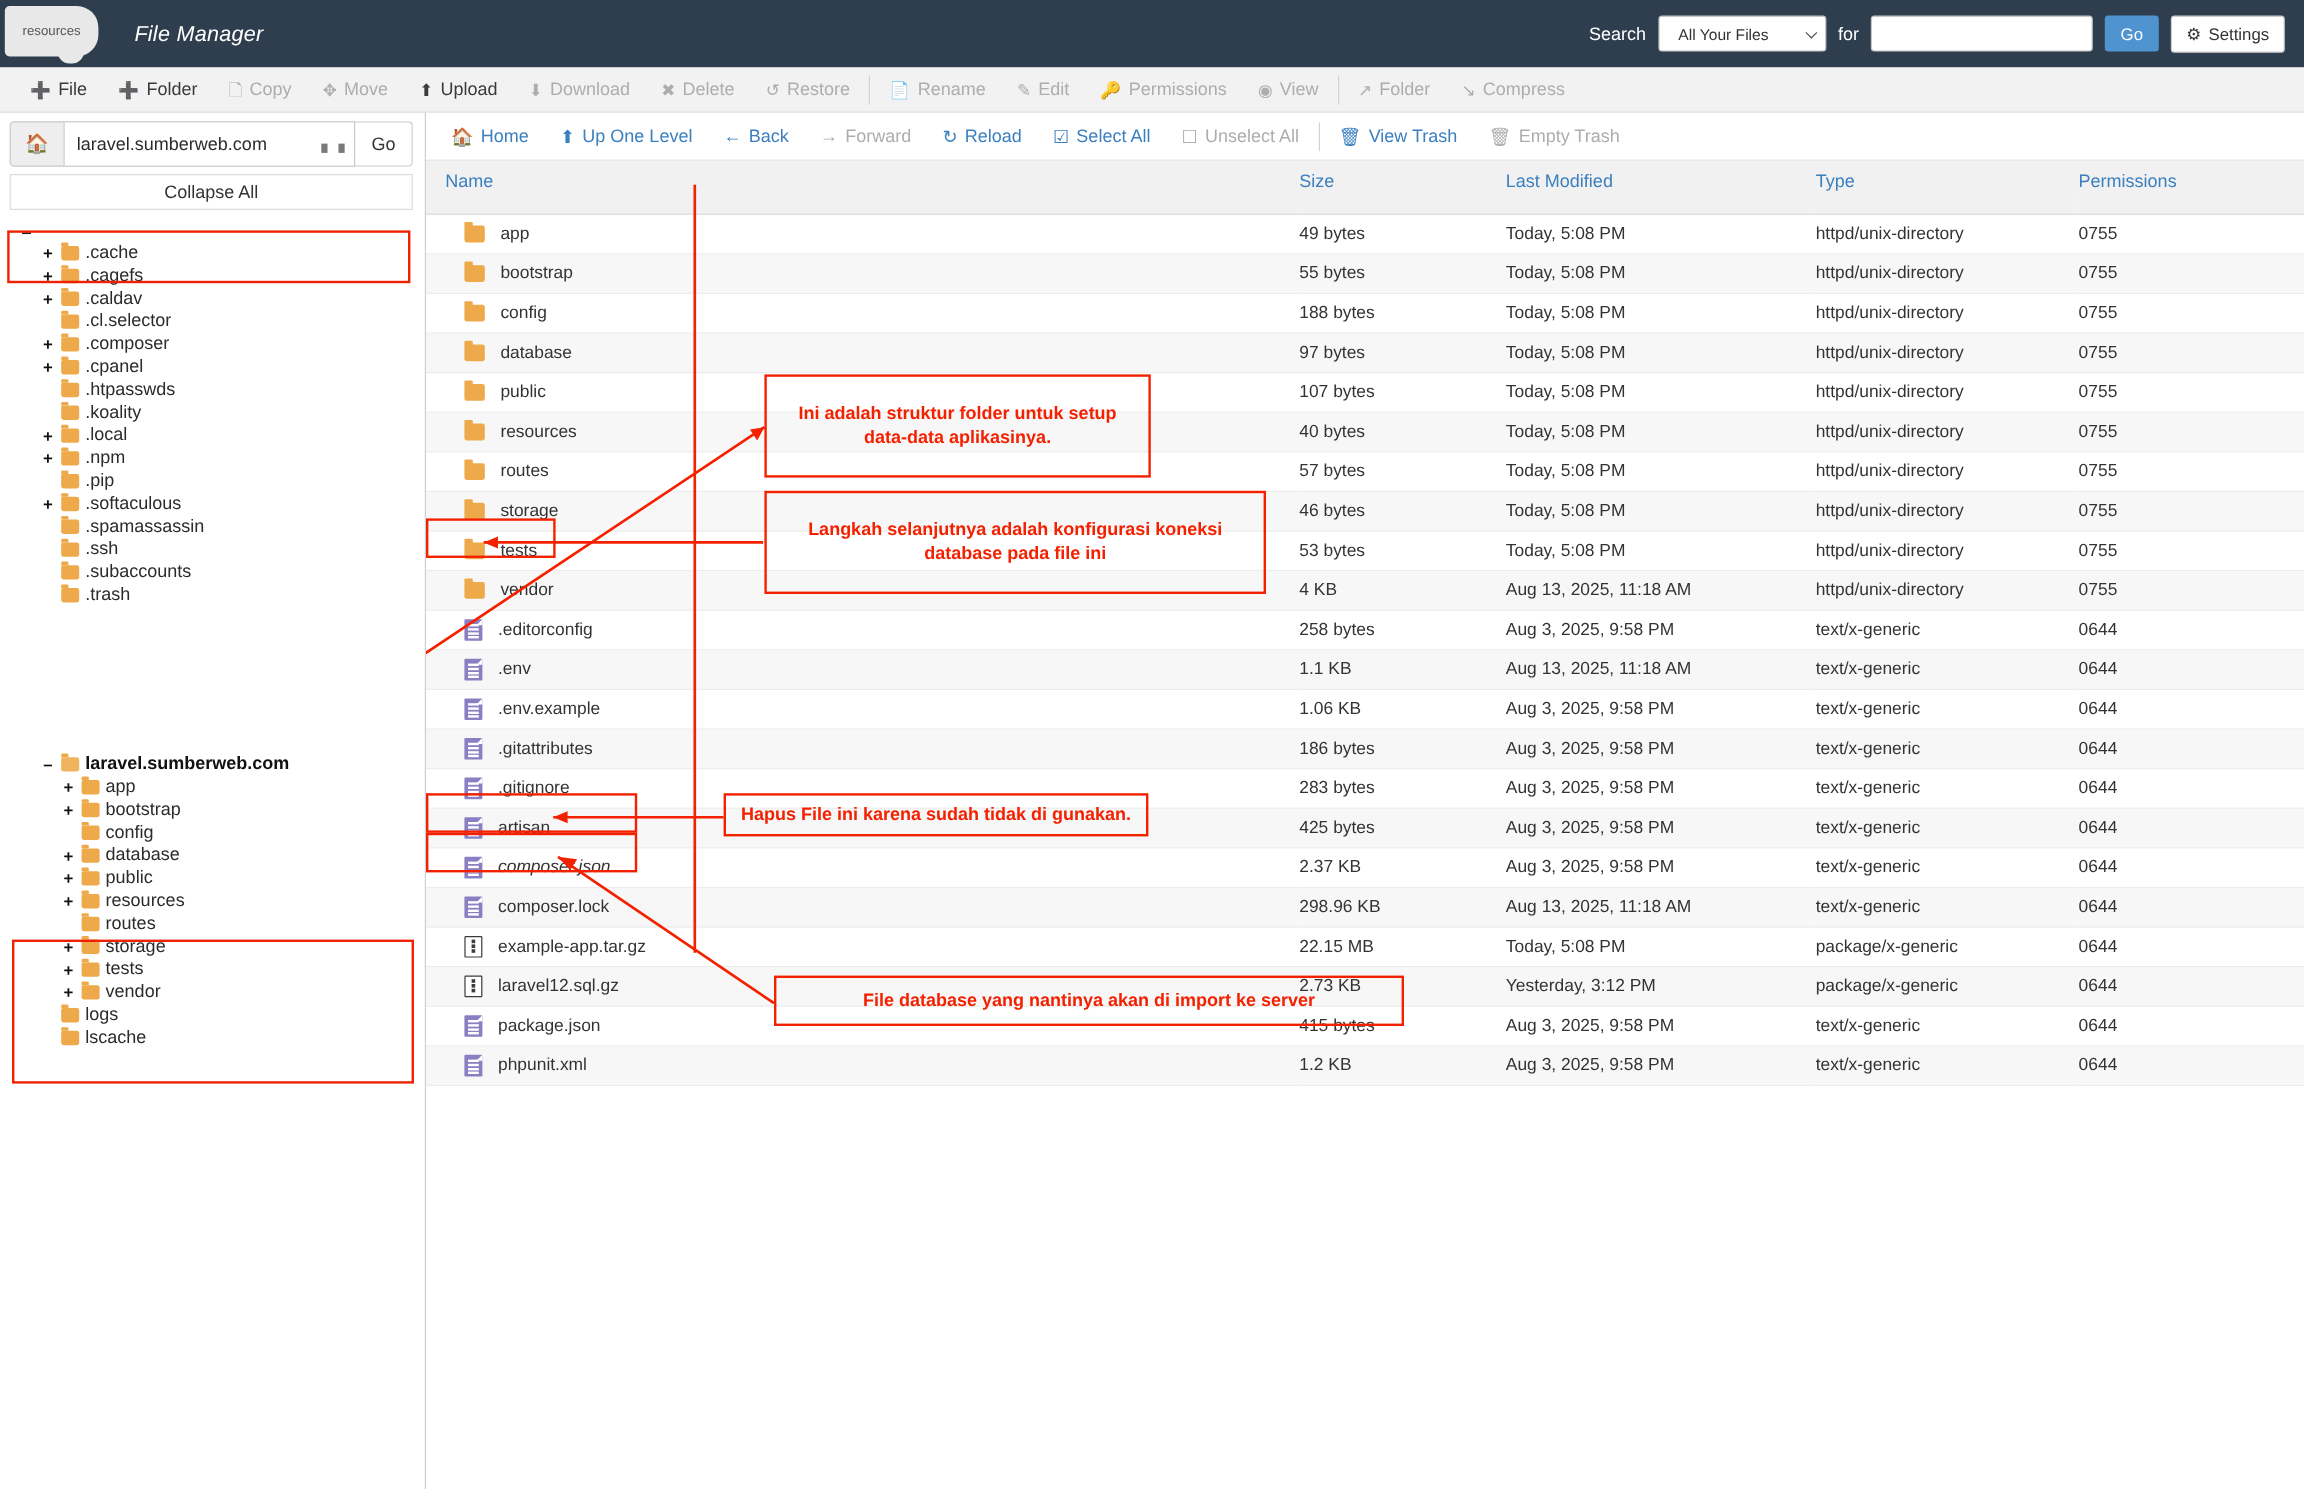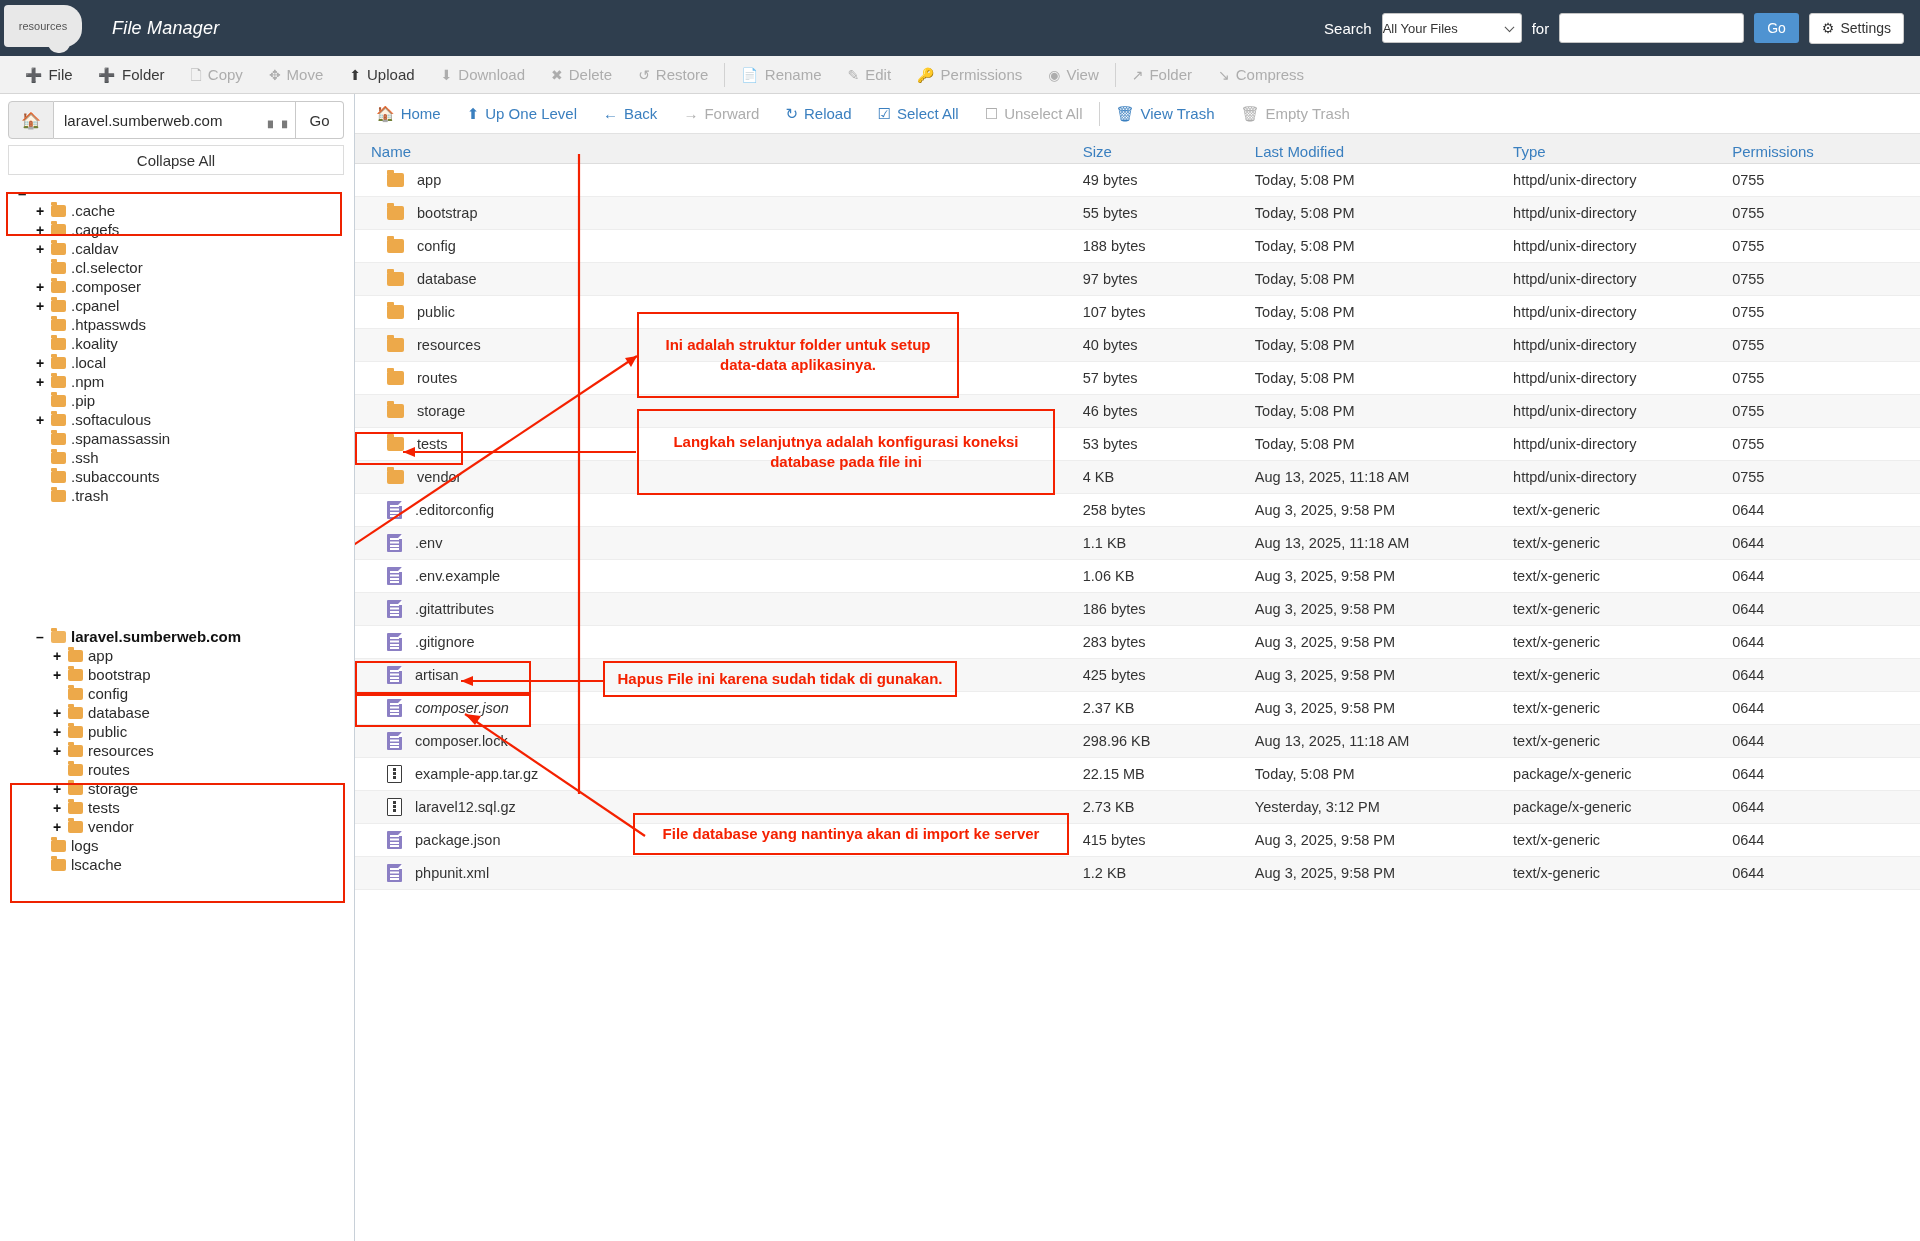--- a/index.html
+++ b/index.html
@@ -56,21 +56,21 @@
     color: #ffffff;
     font-size: 15px;
   }
   .sel-box {
     width: 140px; height: 30px;
     background: #fff;
     border: 1px solid #c4c4c4;
     border-radius: 3px;
     font-size: 13px;
     color: #333;
-    padding: 0 0;
+    padding: 0 16px;
     display: flex; align-items: center;
     position: relative;
   }
   .sel-box .chev {
     position: absolute; right: 8px; top: 50%;
     transform: translateY(-60%) rotate(45deg);
     width: 7px; height: 7px;
     border-right: 1.6px solid #555;
     border-bottom: 1.6px solid #555;
   }
@@ -247,21 +247,21 @@
   }
   .nav2.dim { color: #adadad; cursor: default; }
 
   table.fl { width: 100%; border-collapse: collapse; table-layout: fixed; }
   table.fl th {
     background: #f1f1f1;
     color: #3a7fbf;
     font-weight: normal;
     text-align: left;
     font-size: 15px;
-    padding: 9px 0 3px 0;
+    padding: 9px 0 18px 0;
     border-bottom: 1px solid #dddddd;
     cursor: pointer;
   }
   table.fl td {
     font-size: 14.5px;
     color: #333;
     padding: 7px 0;
     border-bottom: 1px solid #ededed;
     height: 33px;
   }
@@ -930,16 +930,16 @@
         <polygon points="110,620 120,631 126,622" fill="#f42100"></polygon>
       </svg>
 
       <div class="hl-box" style="left:0px;  top:338px; width:108px; height:33px;"></div>
       <div class="hl-box" style="left:0px; top:567px; width:176px; height:33px;"></div>
       <div class="hl-box" style="left:0px; top:600px; width:176px; height:33px;"></div>
 
       <div class="callout" style="left:282px; top:218px; width:322px; height:86px;">Ini adalah struktur folder untuk setup data-data aplikasinya.</div>
       <div class="callout" style="left:282px; top:315px; width:418px; height:86px;">Langkah selanjutnya adalah konfigurasi koneksi database pada file ini</div>
       <div class="callout" style="left:248px; top:567px; width:354px; height:36px;">Hapus File ini karena sudah tidak di gunakan.</div>
-      <div class="callout" style="left:278px; top:719px; width:436px; height:42px;">File database yang nantinya akan di import ke server</div>
+      <div class="callout" style="left:290px; top:719px; width:525px; height:42px;">File database yang nantinya akan di import ke server</div>
     </div>
   </div>
 </div>
 
 </body></html>

